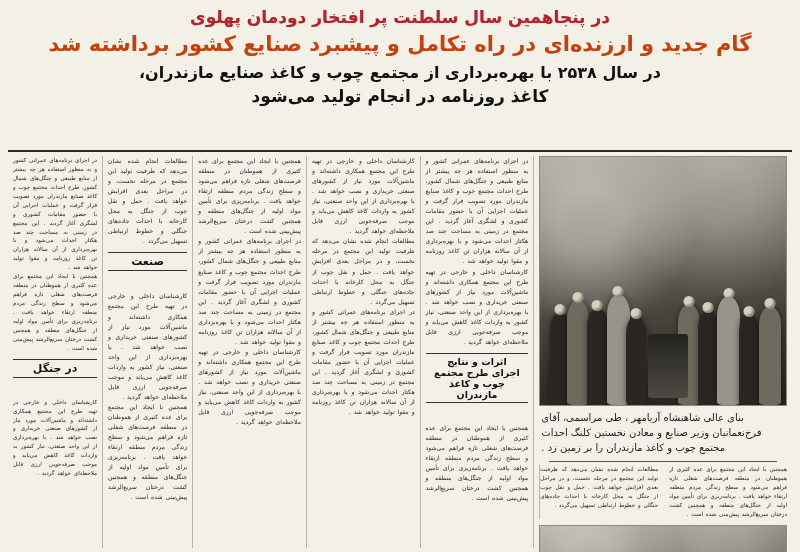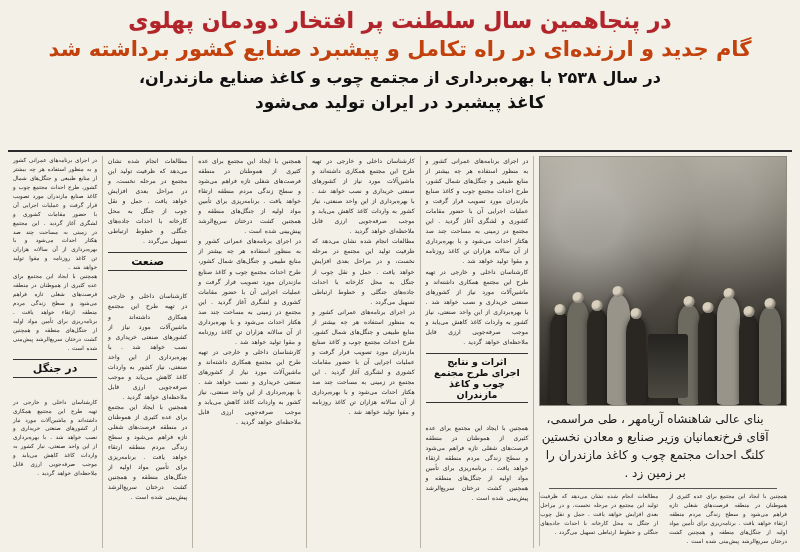--- a/index.html
+++ b/index.html
@@ -24,21 +24,21 @@
     top: 6px;
     right: 8px;
     left: 8px;
     height: 140px;
     text-align: center;
   }
   .headline-main {
     direction: rtl;
     color: #b2232a;
     font-weight: bold;
-    font-size: 22px;
+    font-size: 17px;
     line-height: 1.15;
     letter-spacing: -0.5px;
     margin: 2px 0 4px 0;
     text-shadow: 0 0 1px rgba(120,20,20,0.35);
   }
   .headline-sub1 {
     direction: rtl;
     color: #c2410c;
     font-weight: bold;
     font-size: 21px;
@@ -176,22 +176,22 @@
   .podium {
     position: absolute;
     bottom: 4%;
     left: 44%;
     width: 40px; height: 64px;
     background: linear-gradient(180deg, #242320, #4d4a42);
     border-radius: 3px;
   }
   .caption {
     direction: rtl;
-    text-align: center;
-    font-size: 12px;
+    text-align: left;
+    font-size: 10px;
     line-height: 1.5;
     color: #1a1a1a;
     margin: 4px 18px 6px 2px;
   }
   .caption-rule {
     height: 1px;
     background: #555;
     margin: 3px 10px;
   }
   .two-up {
@@ -205,21 +205,21 @@
 </style>
 </head>
 <body>
 
 <div id="page">
 
   <div class="headline-zone">
     <div class="headline-main">در پنجاهمین سال سلطنت پر افتخار دودمان پهلوی</div>
     <div class="headline-sub1">گام جدید و ارزنده‌ای در راه تکامل و پیشبرد صنایع کشور برداشته شد</div>
     <div class="headline-sub2">در سال ۲۵۳۸ با بهره‌برداری از مجتمع چوب و کاغذ صنایع مازندران،</div>
-    <div class="headline-sub3">کاغذ پیشبرد در ایران تولید می‌شود</div>
+    <div class="headline-sub3">کاغذ روزنامه در انجام تولید می‌شود</div>
   </div>
   <div class="rule top-rule"></div>
 
   <div class="cols">
 
     <div class="col col-1">
       <div class="photo photo-top">
         <div class="grain"></div>
         <div class="figure-people">
           <div class="fig" style="left:4%;  width:20px; height:92px;">

